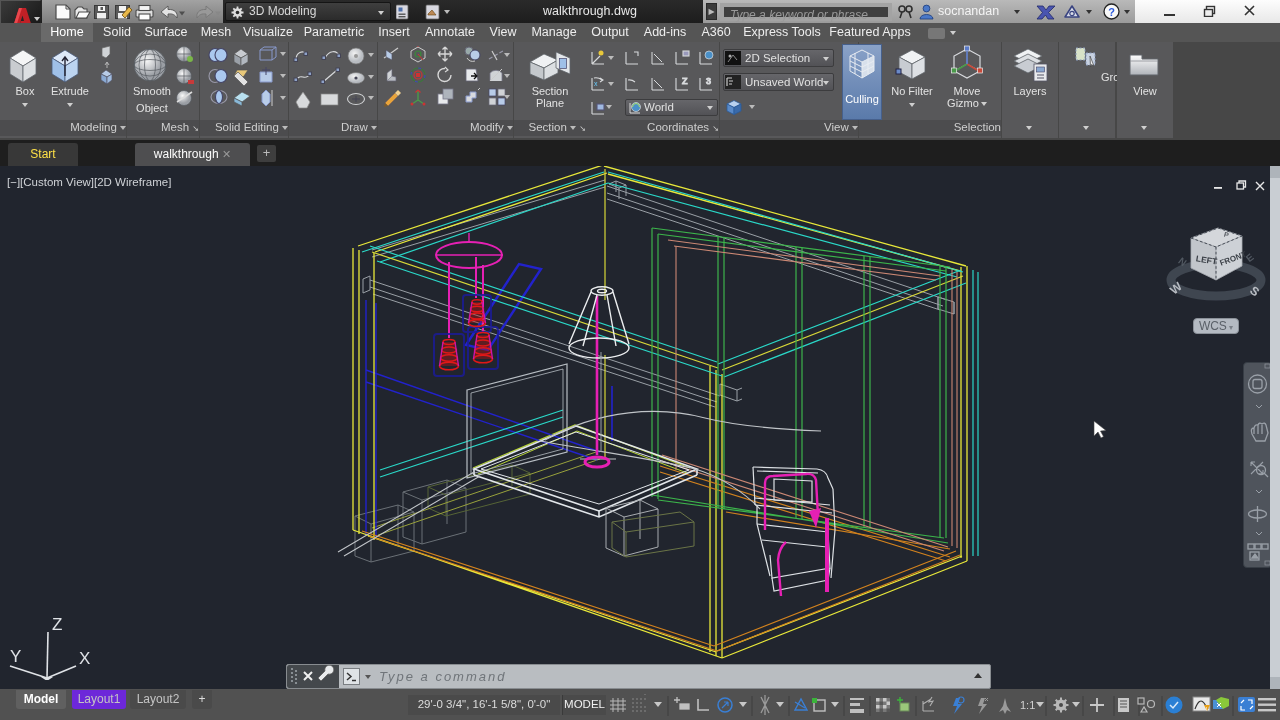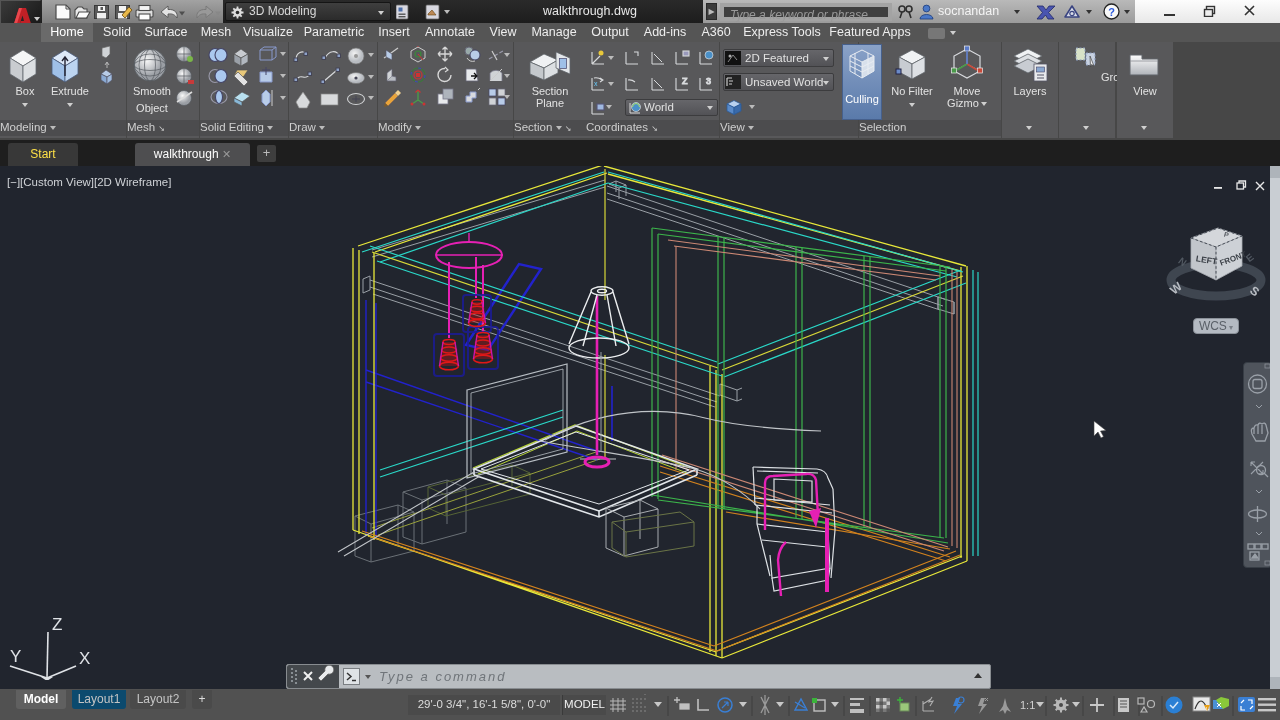--- a/index.html
+++ b/index.html
@@ -19,21 +19,21 @@
   #doctitle { position:absolute; left:510px; top:4px; width:160px; text-align:center;
     color:#e8e8e8; font-size:12.5px; }
   
   #tabrow { position:absolute; left:0; top:23px; width:1280px; height:19px; background:#555555; }
   .rtab { position:absolute; top:23px; height:19px; line-height:19px; color:#eeeeee; font-size:12.5px; text-align:center; }
   #hometab { position:absolute; left:41px; top:23px; width:52px; height:19px; background:#6a6a6a; }
   
   #ribbon { position:absolute; left:0; top:42px; width:1280px; height:98px; background:#474747; }
   .panel { position:absolute; top:42px; height:96px; background:#58585a; }
   .plabel { position:absolute; left:0; bottom:2px; width:100%; height:16px; background:#4c4c4e;
-    color:#cfcfcf; font-size:11.5px; text-align:left; line-height:15px; }
+    color:#cfcfcf; font-size:11.5px; text-align:right; line-height:15px; }
   .bigbtn { position:absolute; top:2px; text-align:center; color:#e2e2e2; font-size:11px; line-height:11px; }
   .caret { display:inline-block; width:0; height:0; border-left:3.5px solid transparent;
     border-right:3.5px solid transparent; border-top:4px solid #cfcfcf; vertical-align:middle; }
   
   #filetabs { position:absolute; left:0; top:140px; width:1280px; height:26px; background:#1e1e1e; }
   .ftab { position:absolute; top:143px; height:23px; font-size:12px; line-height:22px; text-align:center;
     border-radius:3px 3px 0 0; }
   
   #draw { position:absolute; left:0; top:166px; width:1270px; height:523px; background:#21252e; overflow:hidden; }
   #scrollbar { position:absolute; left:1270px; top:166px; width:10px; height:523px; background:#c9ced3; }
@@ -447,21 +447,21 @@
 </div>
 
 <div class="panel" style="left:720px;width:138px">
   <div class="plabel">View <span class="caret" style="border-top-color:#bbb"></span></div>
 </div>
 <div class="abs" style="left:723px;top:49px;width:111px;height:18px;background:linear-gradient(#66666a,#525256);border:1px solid #3c3c3e;border-radius:2px;color:#e0e0e0;font-size:11.5px;line-height:16px">
   <div class="abs" style="left:1px;top:1px;width:16px;height:14px;background:#111"><svg width="16" height="14">
         <path d="M3 11 L8 4 L12 9" stroke="#888" fill="none" stroke-width="1"></path>
         <circle cx="5" cy="5" r="1.5" fill="#aaa"></circle>
       </svg></div>
-  <span style="margin-left:21px">2D Featured</span>
+  <span style="margin-left:21px">2D Selection</span>
   <div class="caret" style="position:absolute;right:4px;top:7px"></div>
 </div>
 <div class="abs" style="left:723px;top:73px;width:111px;height:18px;background:linear-gradient(#66666a,#525256);border:1px solid #3c3c3e;border-radius:2px;color:#e0e0e0;font-size:11.5px;line-height:16px">
   <div class="abs" style="left:1px;top:1px;width:16px;height:14px;background:#222"><svg width="16" height="14">
         <path d="M2 3 h5 M2 3 v8 M4 6 h4 M4 9 h3" stroke="#ccc" stroke-width="1.2"></path>
       </svg></div>
   <span style="margin-left:21px">Unsaved World</span>
   <div class="caret" style="position:absolute;right:4px;top:7px"></div>
 </div>
 <svg class="abs" style="left:725px;top:99px" width="40" height="17">
@@ -821,21 +821,21 @@
         <path d="M8 11.5 h4" stroke="#333" stroke-width="1.5"></path>
       </svg>
   </div>
   <div class="caret" style="position:absolute;left:78px;top:10px;border-top-color:#555"></div>
   <div class="abs" style="left:92px;top:4px;color:#70757a;font-size:13px;font-style:italic;letter-spacing:2px">Type a command</div>
   <div class="abs" style="right:8px;top:8px;width:0;height:0;border-left:4px solid transparent;border-right:4px solid transparent;border-bottom:5px solid #333"></div>
 </div>
 
 <div id="statusbar"></div>
 <div class="stab" style="left:16px;width:50px;background:#606060;color:#fff;font-weight:bold;border-radius:0 0 3px 3px">Model</div>
-<div class="stab" style="left:72px;width:54px;background:#0c4a6e;border-radius:0 0 3px 3px">Layout1</div>
+<div class="stab" style="left:72px;width:54px;background:#6d28d9;border-radius:0 0 3px 3px">Layout1</div>
 <div class="stab" style="left:130px;width:56px;background:#4a4a4a;border-radius:0 0 3px 3px">Layout2</div>
 <div class="stab" style="left:192px;width:20px;background:#4a4a4a;border-radius:0 0 3px 3px;color:#ddd">+</div>
 <div class="abs" style="left:408px;top:695px;width:152px;height:20px;background:#4a4a4a;color:#dcdcdc;font-size:11.5px;line-height:19px;text-align:center">29'-0 3/4", 16'-1 5/8", 0'-0"</div>
 <div class="abs" style="left:562px;top:695px;width:44px;height:20px;background:#4a4a4a;color:#f0f0f0;font-size:11.5px;line-height:19px;text-align:center;border-left:1px solid #3a3a3a">MODEL</div>
 <svg class="abs" style="left:608px;top:694px" width="672px" height="22">
 
   <g stroke="#b8b8b8" stroke-width="1">
       <path d="M5 4 V18 M10 4 V18 M15 4 V18 M2 7 H18 M2 11 H18 M2 15 H18"></path>
     </g>
   <g fill="#909090">

